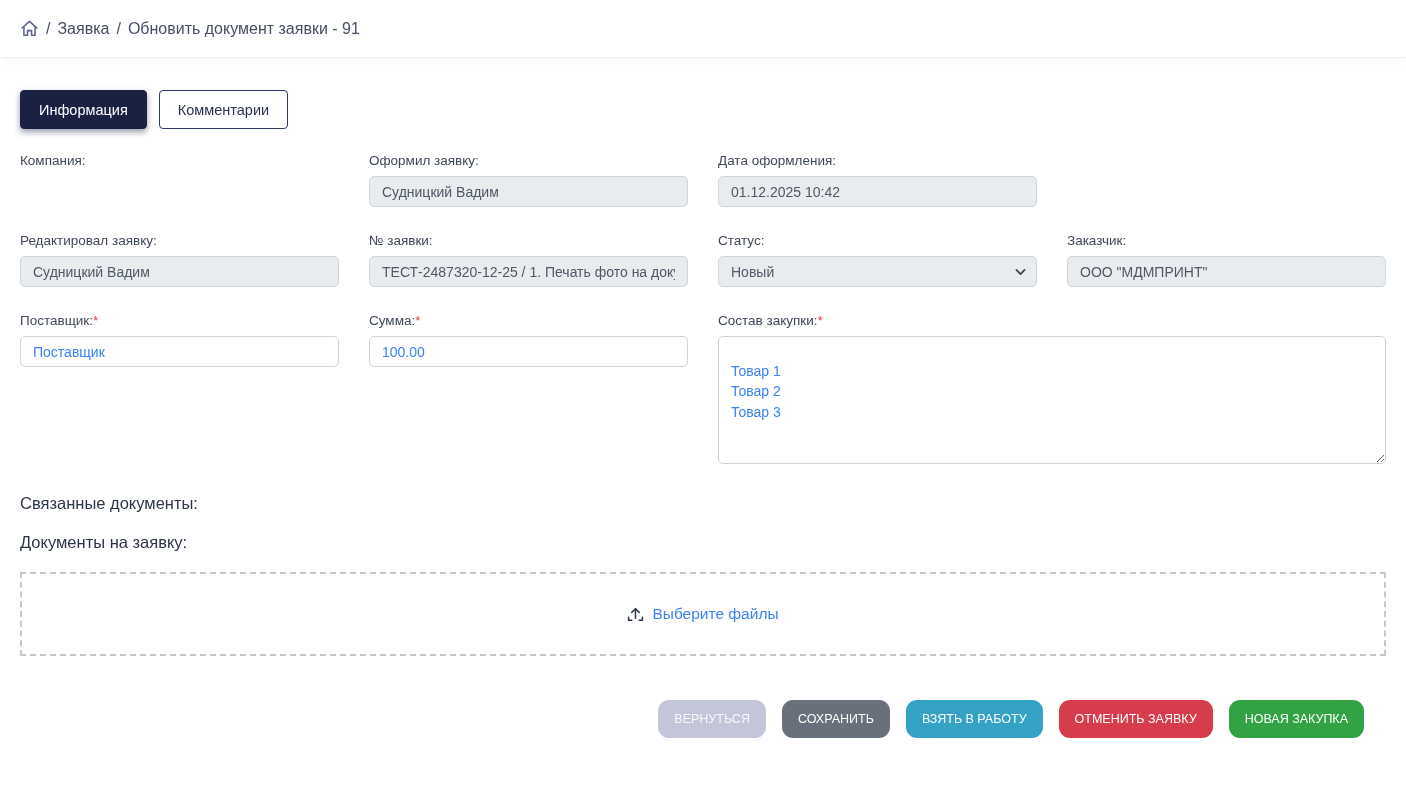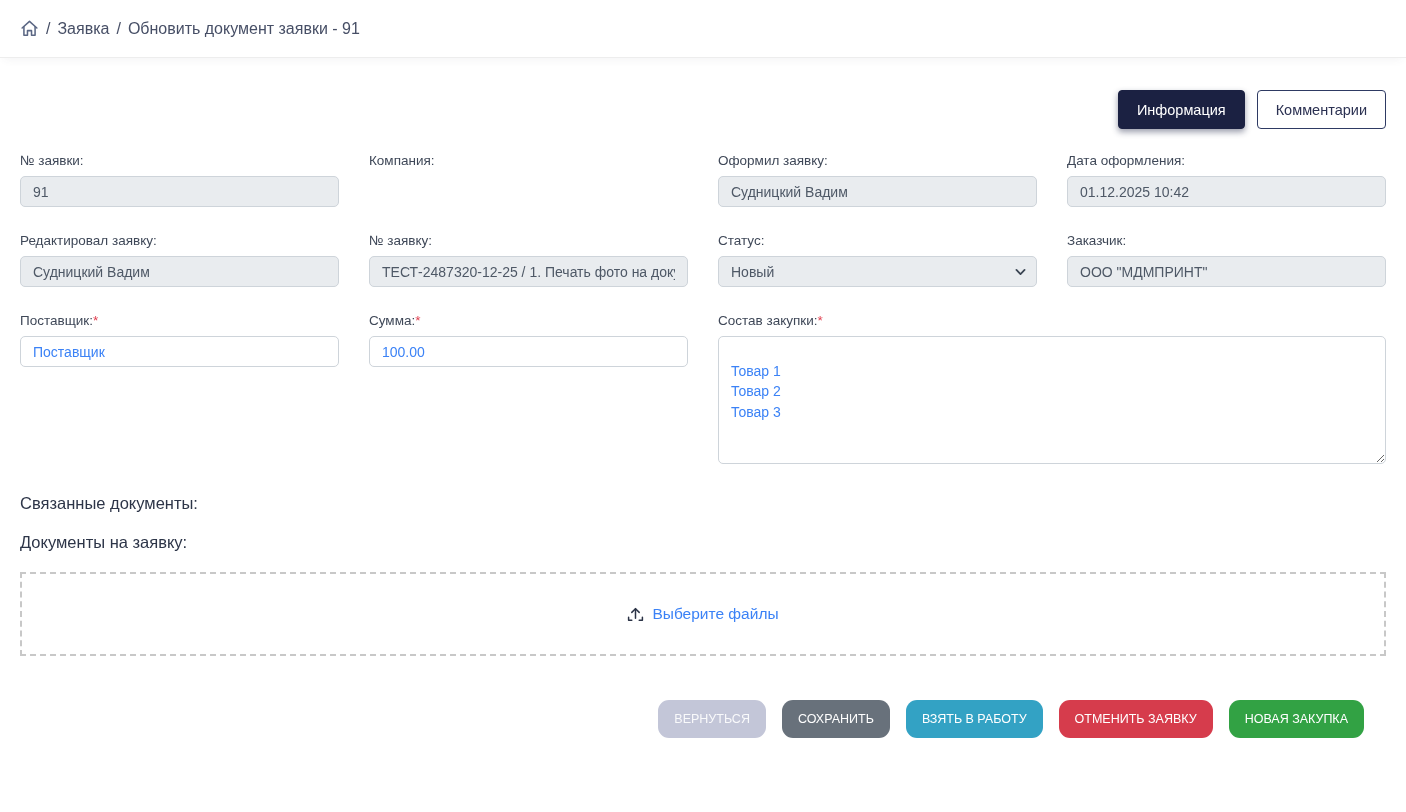--- a/index.html
+++ b/index.html
@@ -14,21 +14,21 @@
     background: #ffffff;
     border-bottom: 1px solid #ededed;
     box-shadow: 0 6px 8px -4px rgba(60,70,90,0.06);
     position: relative; z-index: 2;
   }
   .breadcrumb { display: flex; align-items: center; gap: 7px; font-size: 16px; color: #474f66; }
   .breadcrumb .home-ic { display: inline-flex; color: #5b6784; }
   .crumb-sep { color: #474f66; }
 
   
-  .tabs { display: flex; gap: 12px; margin: 32px 20px 24px 20px; justify-content: flex-end; }
+  .tabs { display: flex; gap: 12px; margin: 32px 20px 24px 20px; }
   .tab {
     height: 39px; padding: 0 18px;
     font-family: inherit; font-size: 14.5px;
     border-radius: 4px; cursor: pointer;
     display: inline-flex; align-items: center;
   }
   .tab.active {
     background: #1b2142; color: #ffffff; border: 1px solid #1b2142;
     box-shadow: 0 3px 6px rgba(27,33,66,0.45);
   }
@@ -134,43 +134,39 @@
 
   <div class="tabs">
     <button class="tab active">Информация</button>
     <button class="tab inactive">Комментарии</button>
   </div>
 
   <div class="form-area">
 
     <div class="form-row">
       <div class="field">
-        <label>№ заявки:</label>
-        <input class="ctl readonly" readonly="" value="91" style="">
-      </div>
-      <div class="field">
         <label>Компания:</label>
       </div>
       <div class="field">
         <label>Оформил заявку:</label>
         <input class="ctl readonly" readonly="" value="Судницкий Вадим" style="">
       </div>
       <div class="field">
         <label>Дата оформления:</label>
         <input class="ctl readonly" readonly="" value="01.12.2025 10:42" style="">
       </div>
     </div>
 
     <div class="form-row">
       <div class="field">
         <label>Редактировал заявку:</label>
         <input class="ctl readonly" readonly="" value="Судницкий Вадим" style="">
       </div>
       <div class="field">
-        <label>№ заявку:</label>
+        <label>№ заявки:</label>
         <input class="ctl readonly" readonly="" value="ТЕСТ-2487320-12-25 / 1. Печать фото на документы" style="">
       </div>
       <div class="field">
         <label>Статус:</label>
         <div class="select-wrap">
           <div class="ctl readonly select-box">
             <span>Новый</span>
           </div>
           <span class="chev">
             <svg width="13" height="13" viewBox="0 0 16 16" fill="none" stroke="currentColor" stroke-width="2.2" stroke-linecap="round" stroke-linejoin="round">

